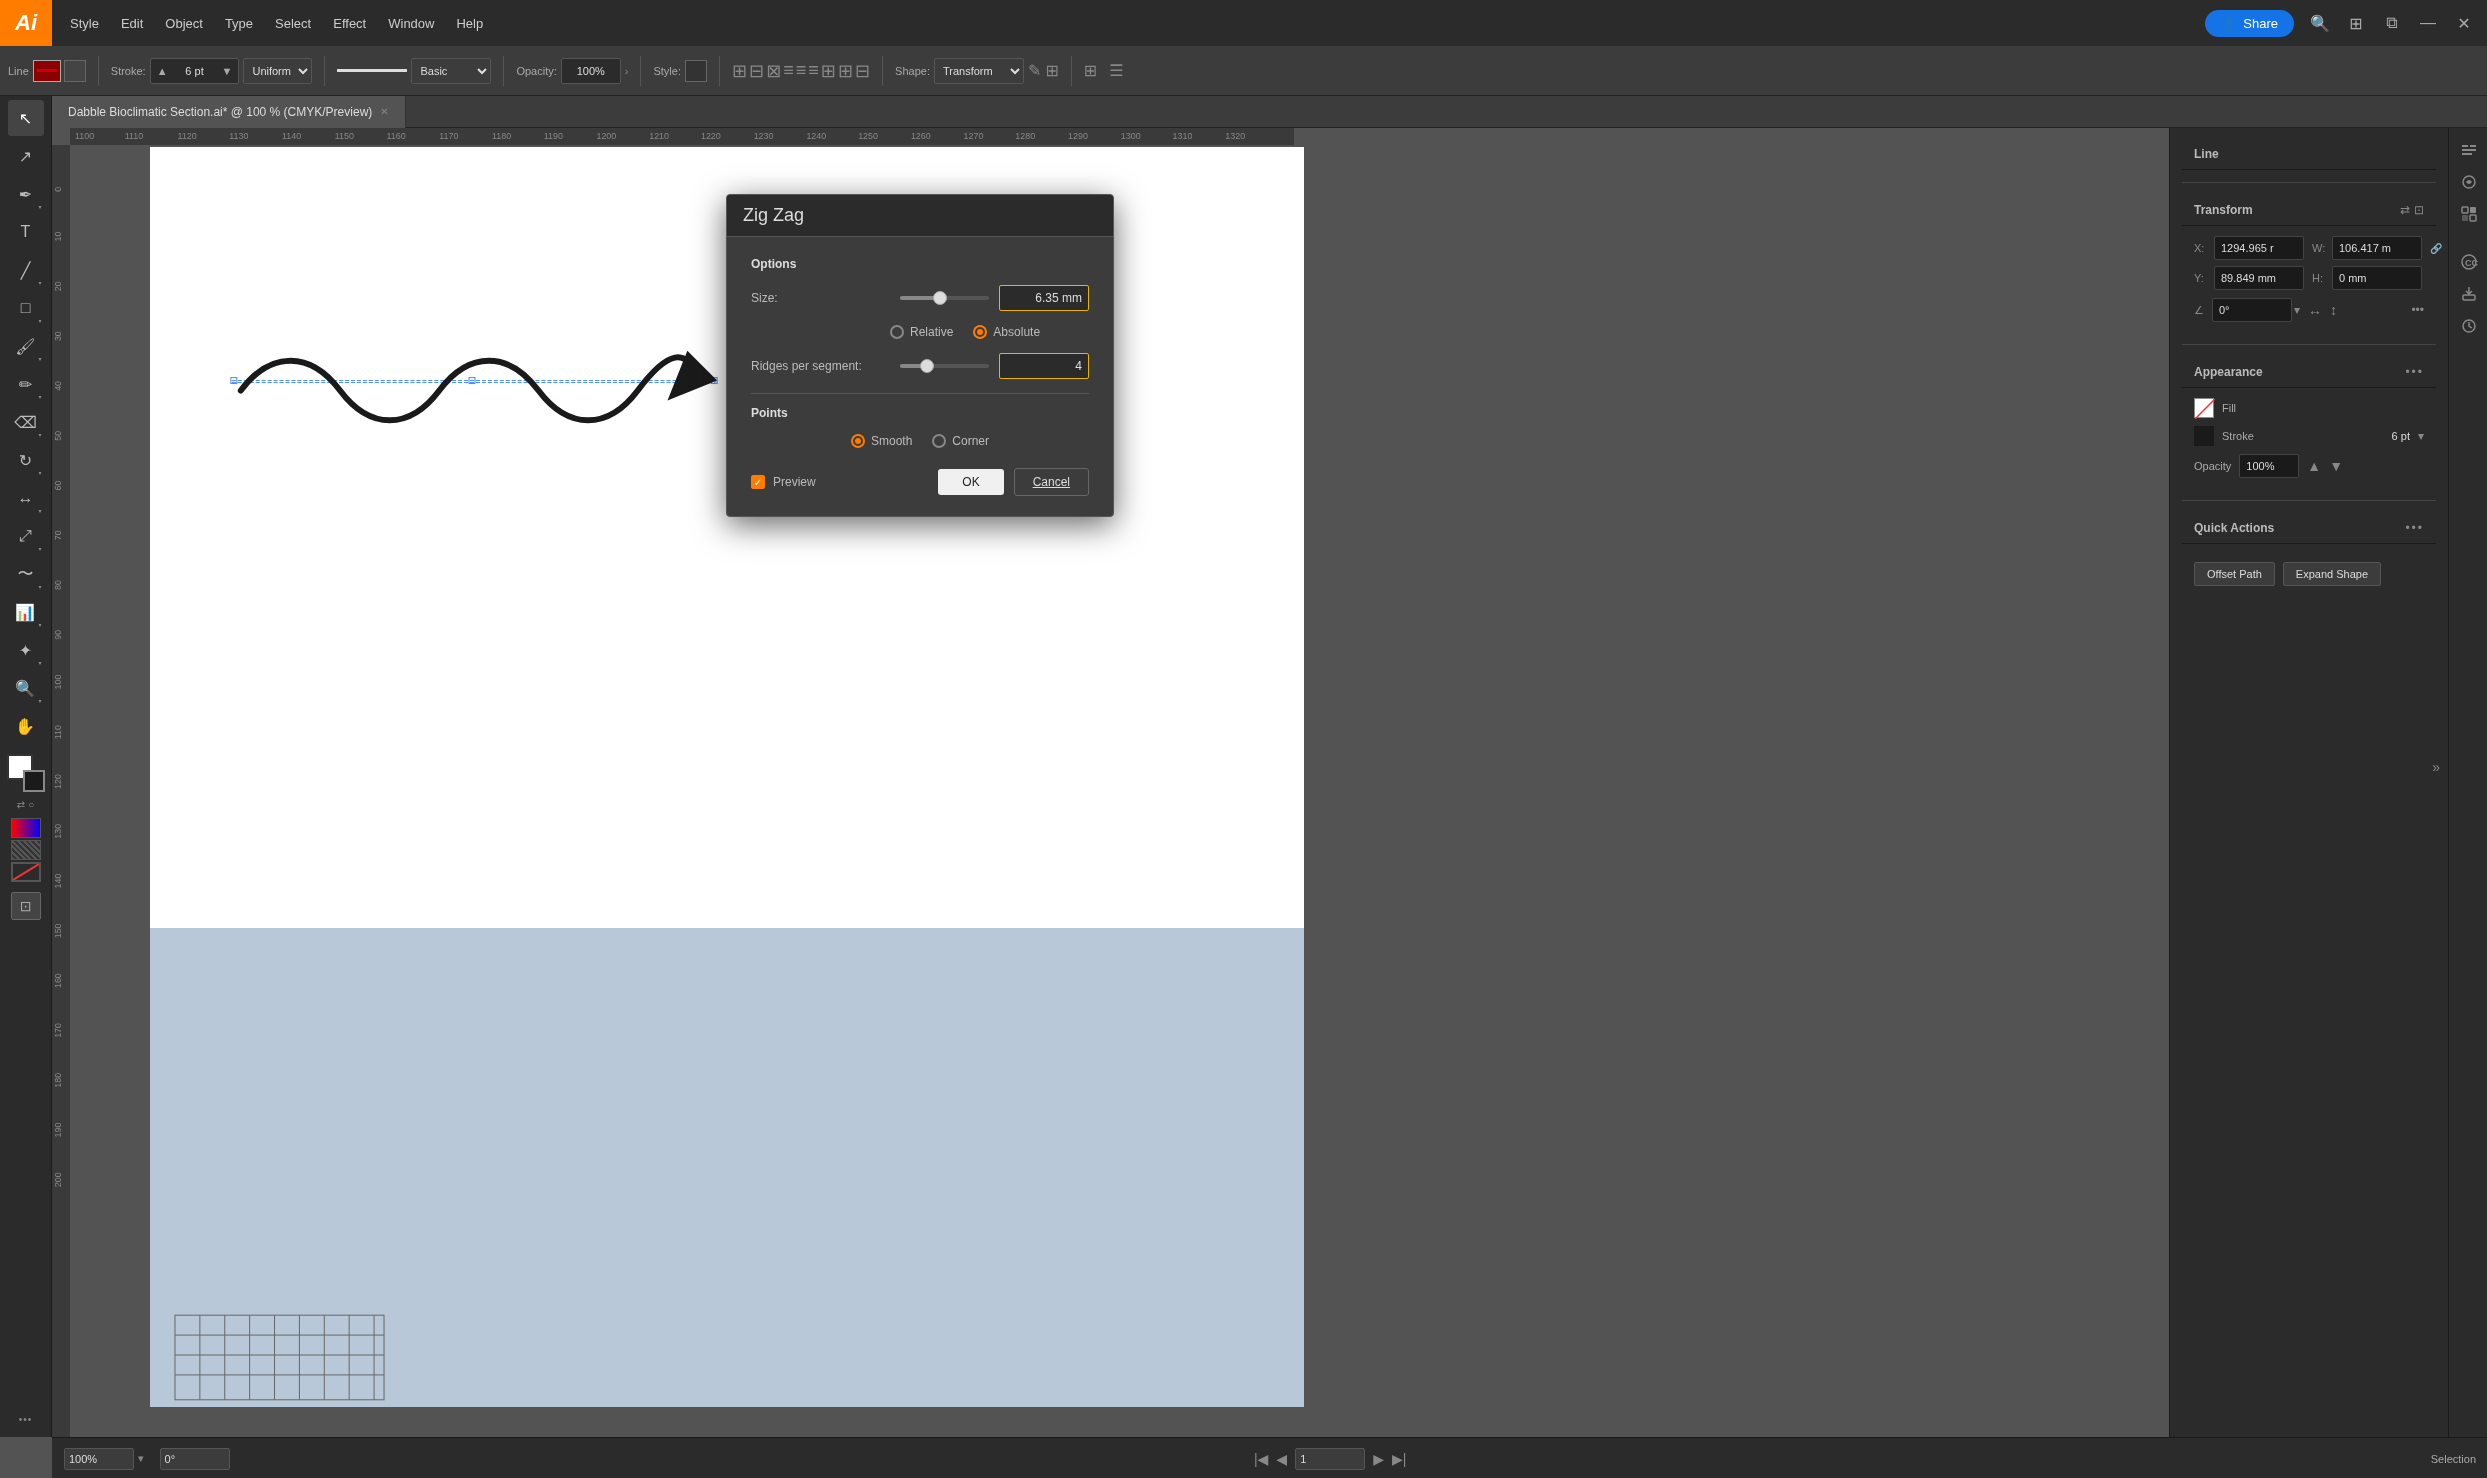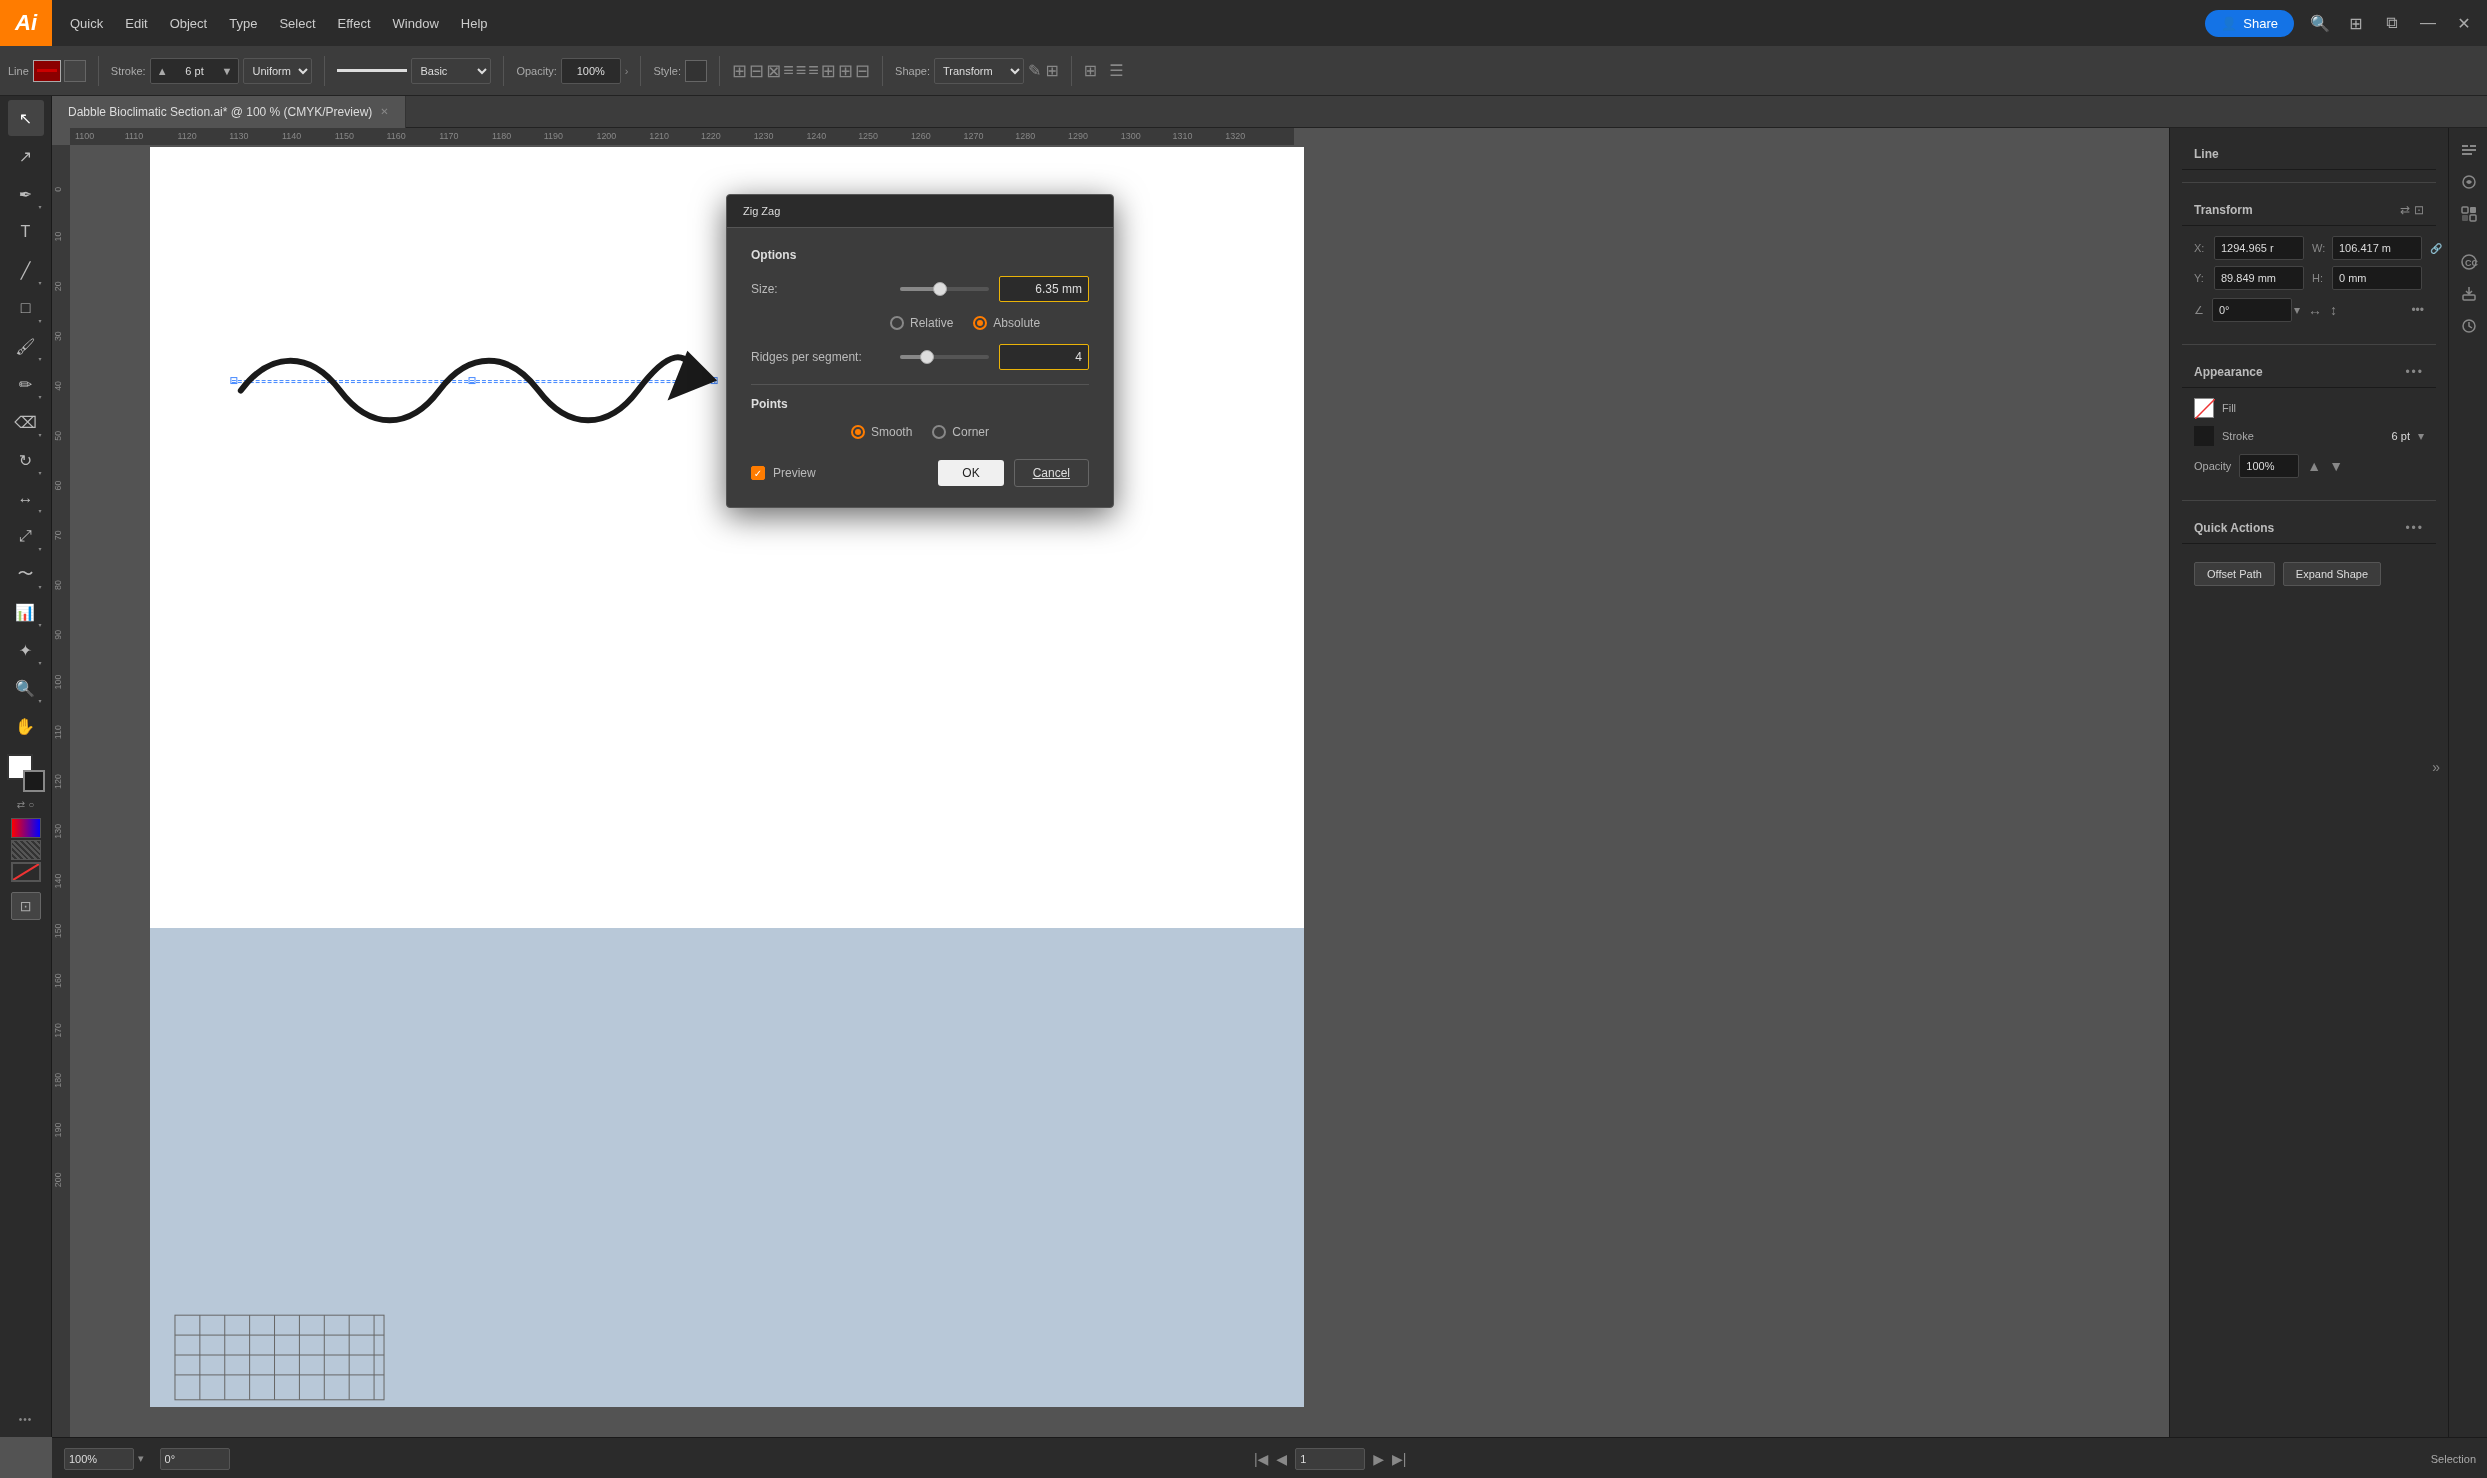--- a/index.html
+++ b/index.html
@@ -104,21 +104,21 @@
     .status-playback { display: flex; align-items: center; gap: 8px; }
     .playback-btn { color: #888; cursor: pointer; font-size: 14px; }
 
     
     #zigzag-dialog {
       position: absolute; top: 194px; left: 726px; width: 388px;
       background: #3c3c3c; border: 1px solid #555; border-radius: 4px;
       box-shadow: 0 8px 32px rgba(0,0,0,0.6); z-index: 200;
     }
     #zigzag-title {
-      background: #2b2b2b; padding: 10px 16px; font-size: 11px; color: #ddd;
+      background: #2b2b2b; padding: 10px 16px; font-size: 18px; color: #ddd;
       border-bottom: 1px solid #555; border-radius: 4px 4px 0 0;
     }
     #zigzag-body { padding: 20px 24px; }
     .zz-section-title { color: #ddd; font-size: 12px; margin-bottom: 14px; font-weight: 600; }
     .zz-row { display: flex; align-items: center; gap: 10px; margin-bottom: 14px; }
     .zz-label { color: #bbb; font-size: 12px; min-width: 139px; }
     .zz-slider-track {
       flex: 1; height: 4px; background: #555; border-radius: 2px; position: relative; cursor: pointer;
     }
     .zz-slider-fill { height: 100%; background: #888; border-radius: 2px; }
@@ -229,21 +229,21 @@
     .stroke-line-inner {
       width: 70px; height: 3px; background: #ddd;
     }
   </style>
 </head>
 <body>
 
 <div id="menu-bar">
   <div id="app-logo">Ai</div>
   <div class="menu-items">
-    <div class="menu-item">Quick</div>
+    <div class="menu-item">Style</div>
     <div class="menu-item">Edit</div>
     <div class="menu-item">Object</div>
     <div class="menu-item">Type</div>
     <div class="menu-item">Select</div>
     <div class="menu-item">Effect</div>
     <div class="menu-item">Window</div>
     <div class="menu-item">Help</div>
   </div>
   <div class="menu-spacer"></div>
   <button class="share-btn">

